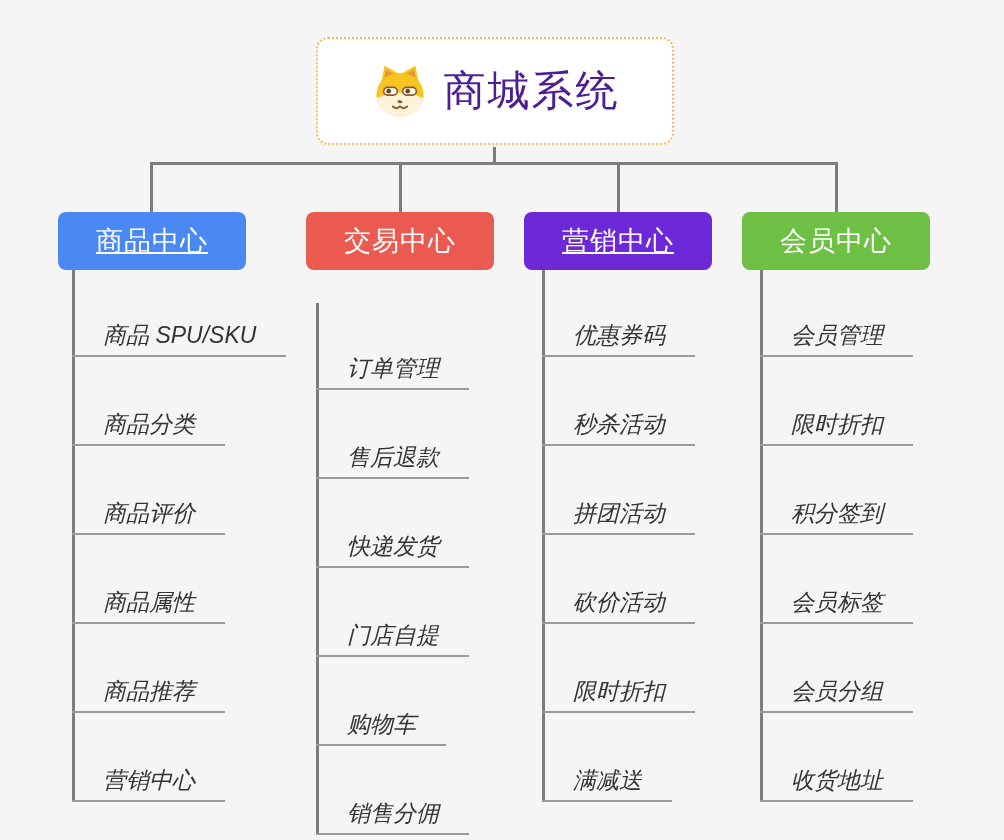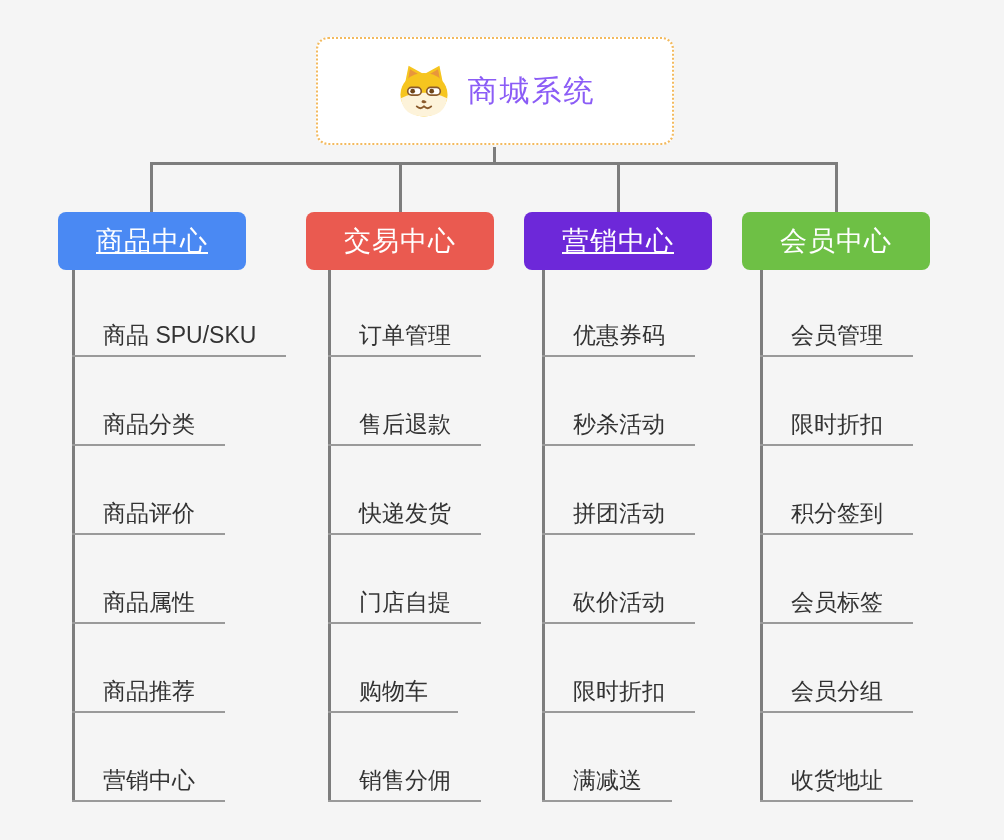--- a/index.html
+++ b/index.html
@@ -5,46 +5,46 @@
   html,body{margin:0;padding:0;}
   body{font-family:"Liberation Sans","DejaVu Sans",sans-serif;}
   .canvas{position:relative;width:1004px;height:840px;background:#f5f5f5;overflow:hidden;}
 
   
   .root-node{
     position:absolute;left:316px;top:37px;width:358px;height:108px;
     background:#ffffff;border:2px dotted #f3ba5e;border-radius:12px;
     box-sizing:border-box;display:flex;align-items:center;justify-content:center;gap:15px;
   }
-  .root-title{font-size:30px;color:#8b5cf6;letter-spacing:2px;}
+  .root-title{font-size:42px;color:#4c1d95;letter-spacing:2px;}
   .dog-icon{width:58px;height:58px;display:inline-block;}
 
   
   .line{position:absolute;background:#7d7d7d;}
   .v-root{left:493px;top:147px;width:3px;height:17px;}
   .h-bus{left:150px;top:162px;width:688px;height:3px;}
   .drop{top:163px;width:3px;height:49px;}
   .drop.d0{left:150px;} .drop.d1{left:399px;} .drop.d2{left:617px;} .drop.d3{left:835px;}
 
   
   .branch{
     position:absolute;top:212px;width:188px;height:58px;border-radius:8px;
     color:#ffffff;font-size:27px;display:flex;align-items:center;justify-content:center;
     letter-spacing:1px;
   }
   .branch.b0{left:58px;text-decoration:underline;} .branch.b1{left:306px;} .branch.b2{left:524px;} .branch.b3{left:742px;}
 
   
   .col{position:absolute;top:270px;width:245px;height:534px;}
-  .col.c0{left:72px;} .col.c1{left:328px;} .col.c2{left:542px;} .col.c3{left:760px;}
+  .col.c0{left:72px;} .col.c1{left:316px;margin-top:33px;} .col.c2{left:542px;} .col.c3{left:760px;}
   .trunk{position:absolute;left:0;top:0;width:3px;height:532px;background:#7d7d7d;}
   .leaf{
     position:absolute;left:0;width:max-content;
     font-size:23px;color:#333333;line-height:30px;white-space:nowrap;
-    padding:0 30px 5px 31px;border-bottom:2px solid #9a9a9a;
+    padding:0 30px 5px 31px;border-bottom:2px solid #9a9a9a;font-style:italic;
   }
   .leaf.r0{top:50px;} .leaf.r1{top:139px;} .leaf.r2{top:228px;}
   .leaf.r3{top:317px;} .leaf.r4{top:406px;} .leaf.r5{top:495px;}
 </style>
 </head>
 <body>
 
 <div class="canvas">
 
   <div class="root-node">

